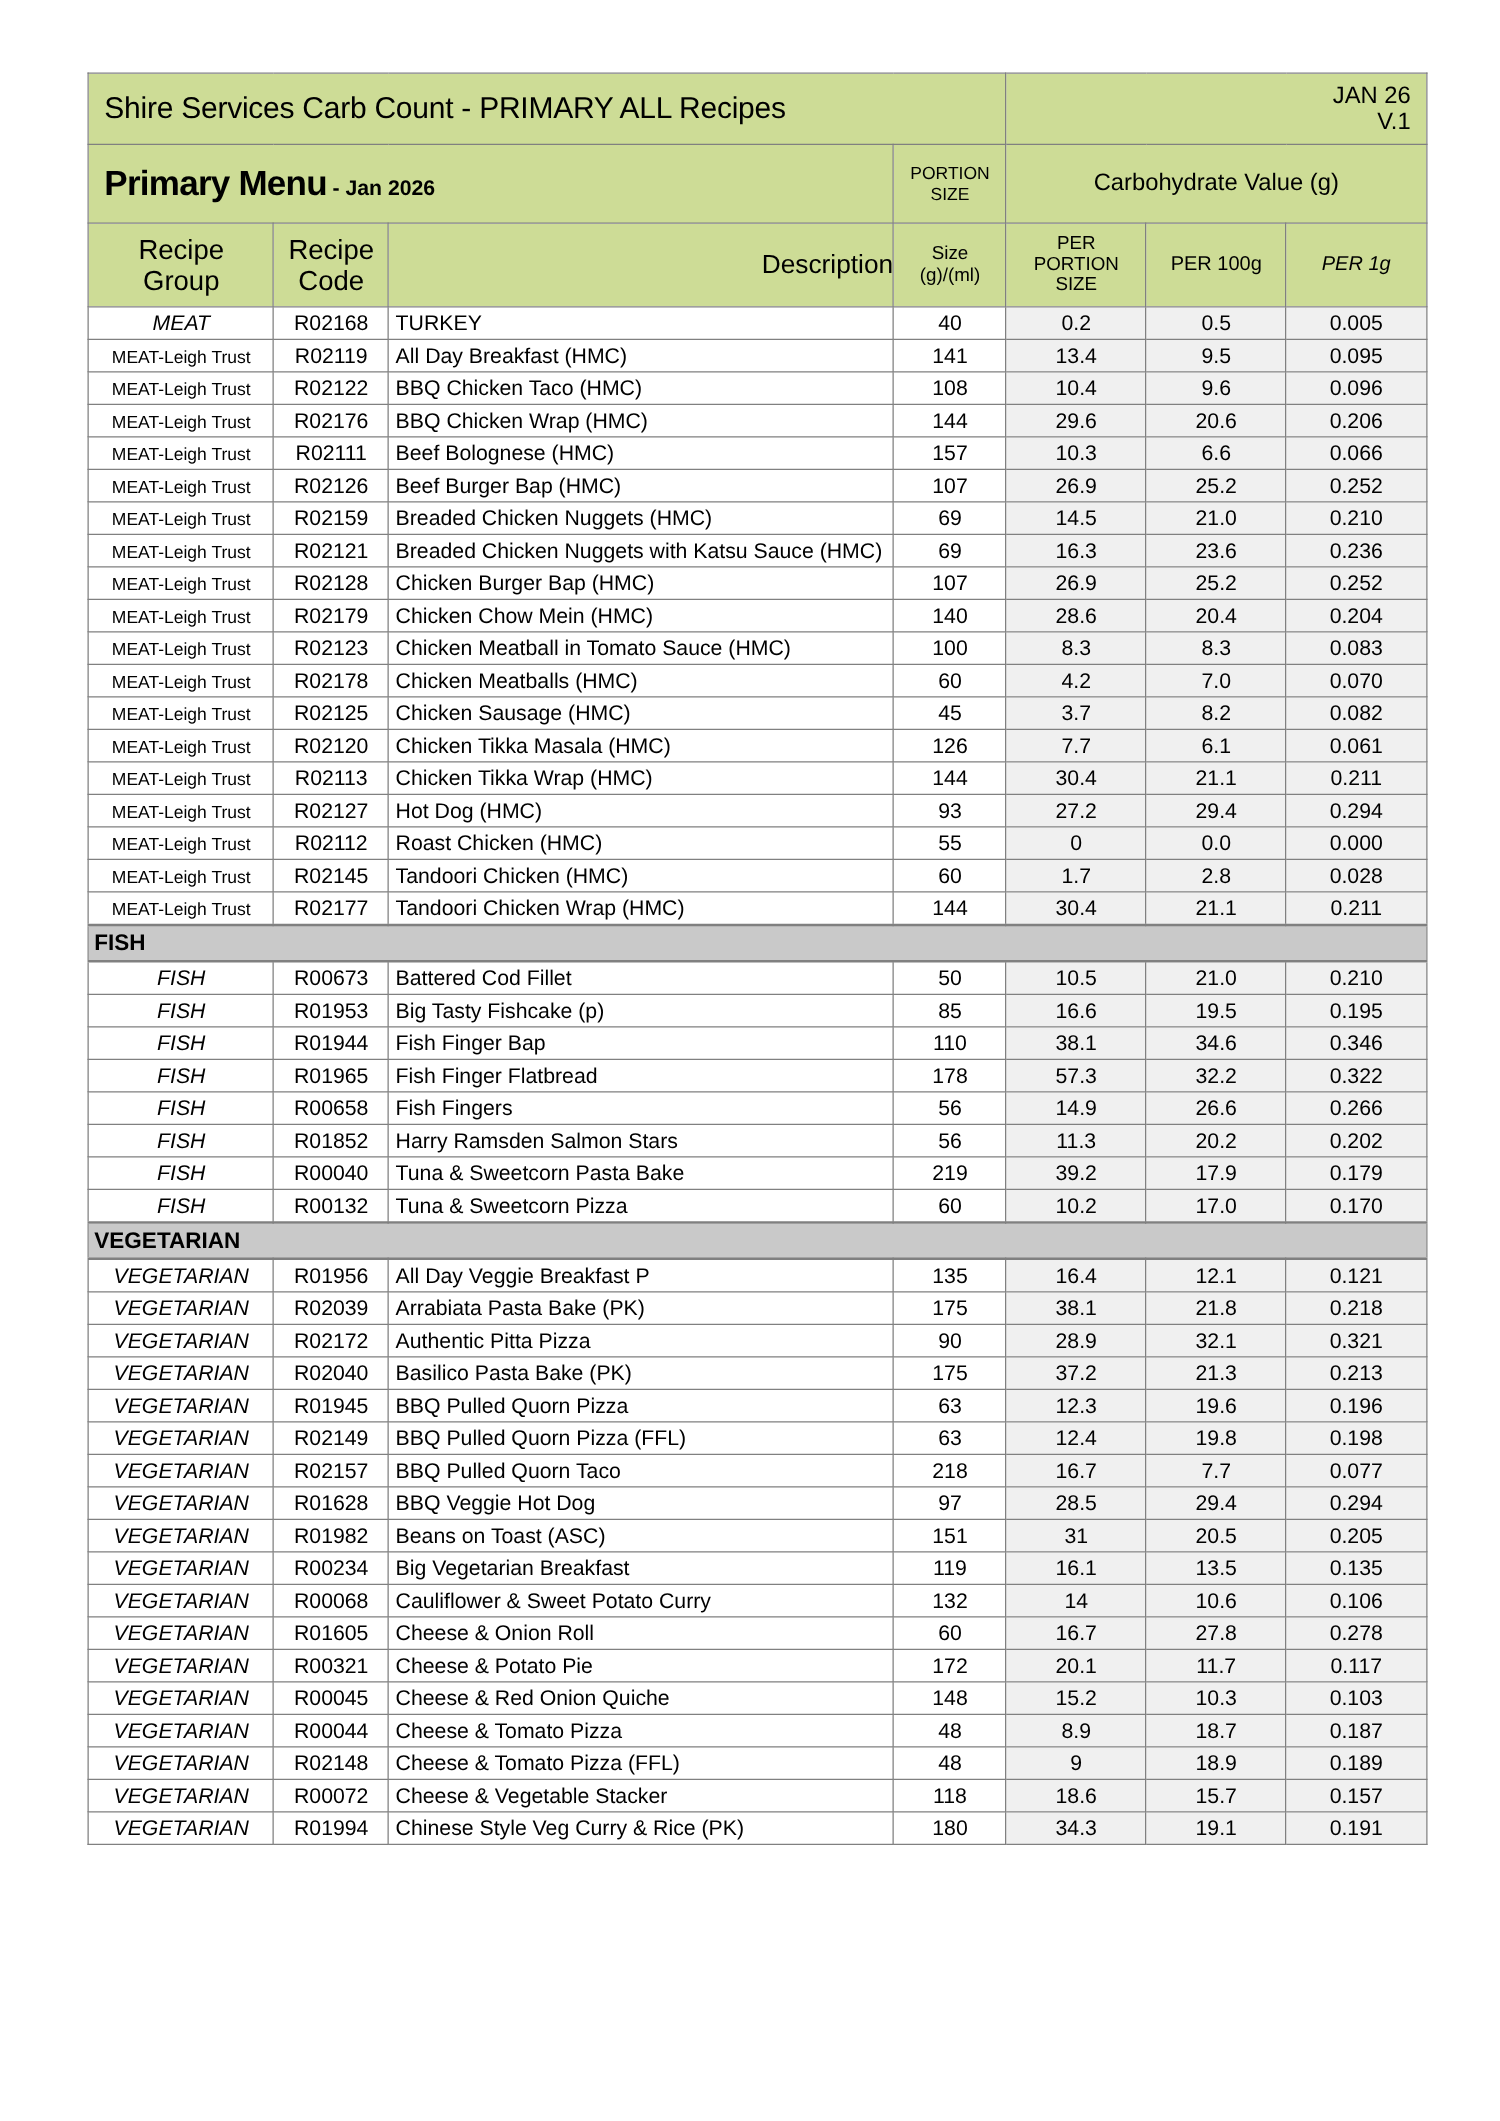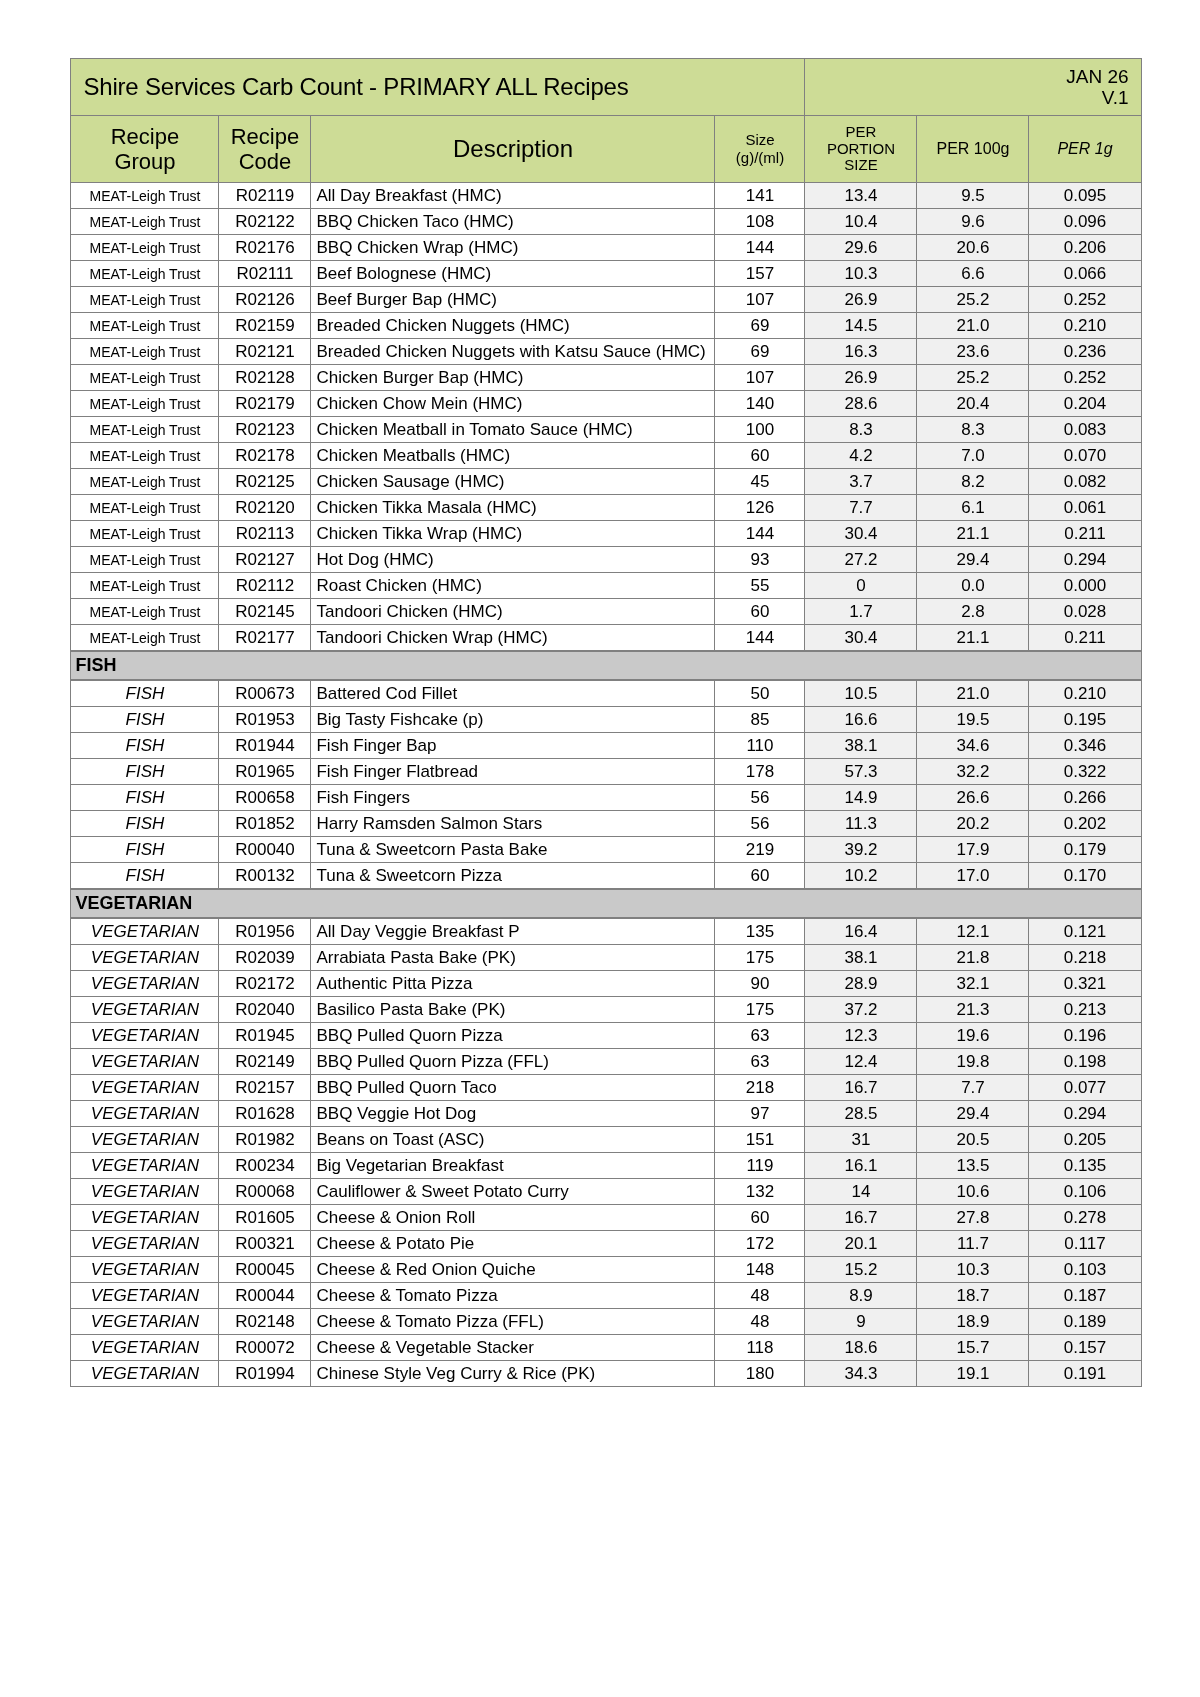--- a/index.html
+++ b/index.html
@@ -87,21 +87,21 @@
 
   .col-row td {
     background: #cddc96;
     border: 2px solid #000000;
     height: 66px;
     vertical-align: middle;
     text-align: center;
     font-weight: bold;
   }
   .col-row td.g1 { font-size: 22px; line-height: 1.15; }
-  .col-row td.desc { font-size: 24px; }
+  .col-row td.desc { font-size: 21px; text-align: right; }
   .col-row td.sz { font-size: 15px; line-height: 1.2; }
   .col-row td.pps { font-size: 15px; line-height: 1.12; }
   .col-row td.p100 { font-size: 16px; }
   .col-row td.p1 { font-size: 16px; font-style: italic; }
 
   
   tr.data td {
     height: 25px;
     font-size: 17px;
     vertical-align: middle;
@@ -173,20 +173,31 @@
     </colgroup>
     <tbody>
       <tr class="title-row">
         <td class="title-main" colspan="4">Shire Services Carb Count - PRIMARY ALL Recipes</td>
         <td class="title-ver" colspan="3">
           <span>JAN 26</span>
           <span class="l2">V.1</span>
         </td>
       </tr>
 
+      <tr class="sub-row">
+        <td class="menu-cell" colspan="3">
+          <span class="menu-big">Primary Menu</span>
+          <span class="menu-small">- Jan 2026</span>
+        </td>
+        <td class="portion-hdr">
+          <span>PORTION</span><br>
+          <span>SIZE</span>
+        </td>
+        <td class="carb-hdr" colspan="3">Carbohydrate Value (g)</td>
+      </tr>
 
       <tr class="col-row">
         <td class="g1">
           <span>Recipe</span><br>
           <span>Group</span>
         </td>
         <td class="g1">
           <span>Recipe</span><br>
           <span>Code</span>
         </td>
@@ -199,20 +210,29 @@
           <span>PER</span><br>
           <span>PORTION</span><br>
           <span>SIZE</span>
         </td>
         <td class="p100">PER 100g</td>
         <td class="p1">PER 1g</td>
       </tr>
     </tbody>
     <tbody id="rows-body">
         <tr class="data">
+          <td class="c-group">MEAT</td>
+          <td class="c-code">R02168</td>
+          <td class="c-desc">TURKEY</td>
+          <td class="c-size">40</td>
+          <td class="c-pps">0.2</td>
+          <td class="c-p100">0.5</td>
+          <td class="c-p1">0.005</td>
+        </tr>
+        <tr class="data">
           <td class="c-group trust">MEAT-Leigh Trust</td>
           <td class="c-code">R02119</td>
           <td class="c-desc">All Day Breakfast (HMC)</td>
           <td class="c-size">141</td>
           <td class="c-pps">13.4</td>
           <td class="c-p100">9.5</td>
           <td class="c-p1">0.095</td>
         </tr>
         <tr class="data">
           <td class="c-group trust">MEAT-Leigh Trust</td>

